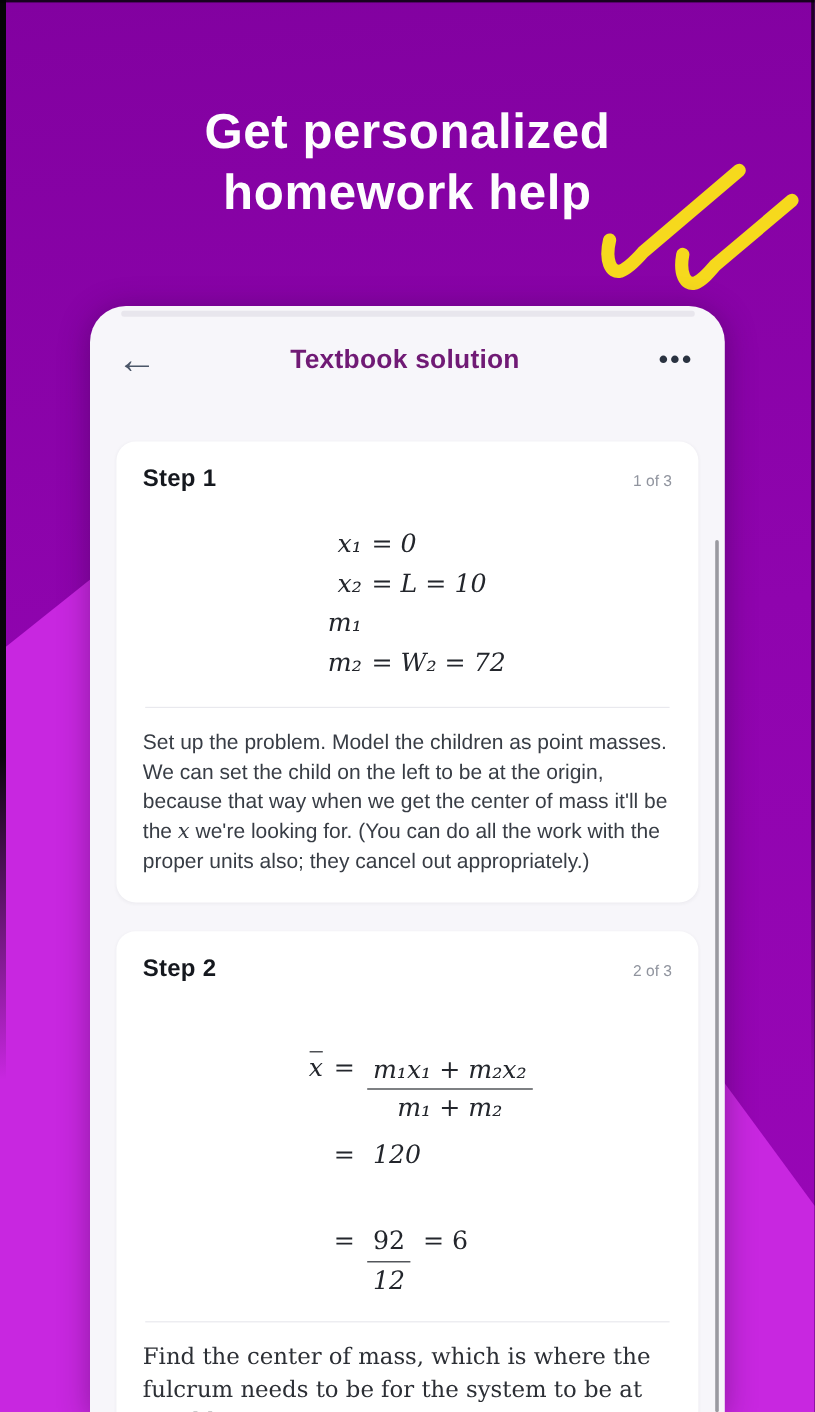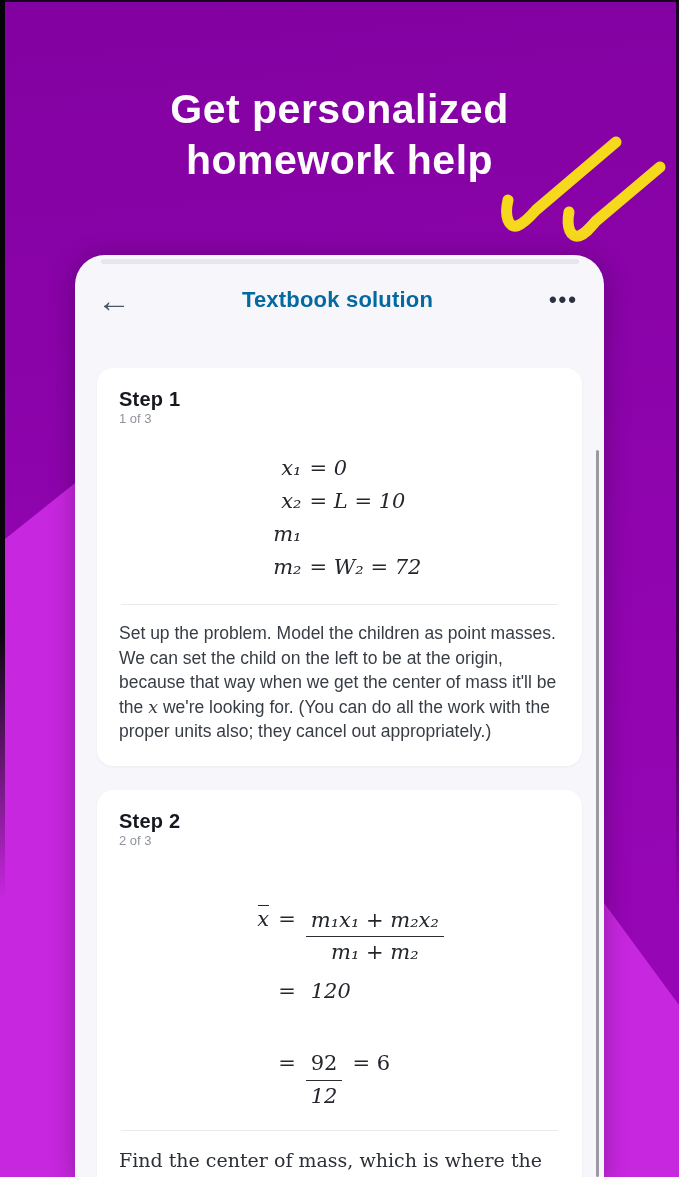--- a/index.html
+++ b/index.html
@@ -29,28 +29,28 @@
   
   .phone-card{
     position:absolute;left:75px;top:255px;width:529px;height:922px;z-index:2;
     background:#f7f6fa;border-radius:30px 30px 0 0;
     box-shadow:0 4px 26px rgba(30,0,40,.35);
   }
   .card-top-shade{width:478px;height:5px;margin:4px auto 0;background:#dcd9e2;border-radius:3px;opacity:.55;}
   .screen-header{display:flex;align-items:center;padding:10px 26px 0 22px;height:52px;}
   .back-button{width:46px;height:44px;display:flex;align-items:center;justify-content:flex-start;
     color:#4b5668;font-size:34px;line-height:1;cursor:pointer;}
-  .screen-title{flex:1;text-align:center;font-size:22px;font-weight:700;color:#0369a1;letter-spacing:.2px;}
+  .screen-title{flex:1;text-align:center;font-size:22px;font-weight:700;color:#701a75;letter-spacing:.2px;}
   .more-button{width:46px;text-align:right;color:#2a3240;font-size:22px;font-weight:700;
     letter-spacing:2px;cursor:pointer;line-height:1;}
 
   .scroll-area{padding:42px 22px 0 22px;}
   .panel{background:#ffffff;border-radius:16px;padding:20px 22px 22px 22px;margin-bottom:24px;
     box-shadow:0 1px 3px rgba(40,40,60,.05);}
-  .panel-head{display:flex;justify-content:space-between;align-items:baseline;flex-direction:column;}
+  .panel-head{display:flex;justify-content:space-between;align-items:baseline;}
   .step-label{font-size:20px;font-weight:700;color:#15181e;letter-spacing:.2px;}
   .page-ind{font-size:13px;color:#90949e;}
 
   .math{font-family:"DejaVu Serif","Liberation Serif",serif;color:#23262c;}
   .mi{font-style:italic;}
   .eq-block{width:fit-content;margin:26px auto 10px auto;font-size:21px;line-height:33px;}
   .eq-row{display:flex;}
   .eq-lhs{display:inline-block;min-width:44px;text-align:right;}
   .eq-rhs{display:inline-block;margin-left:8px;}
 

